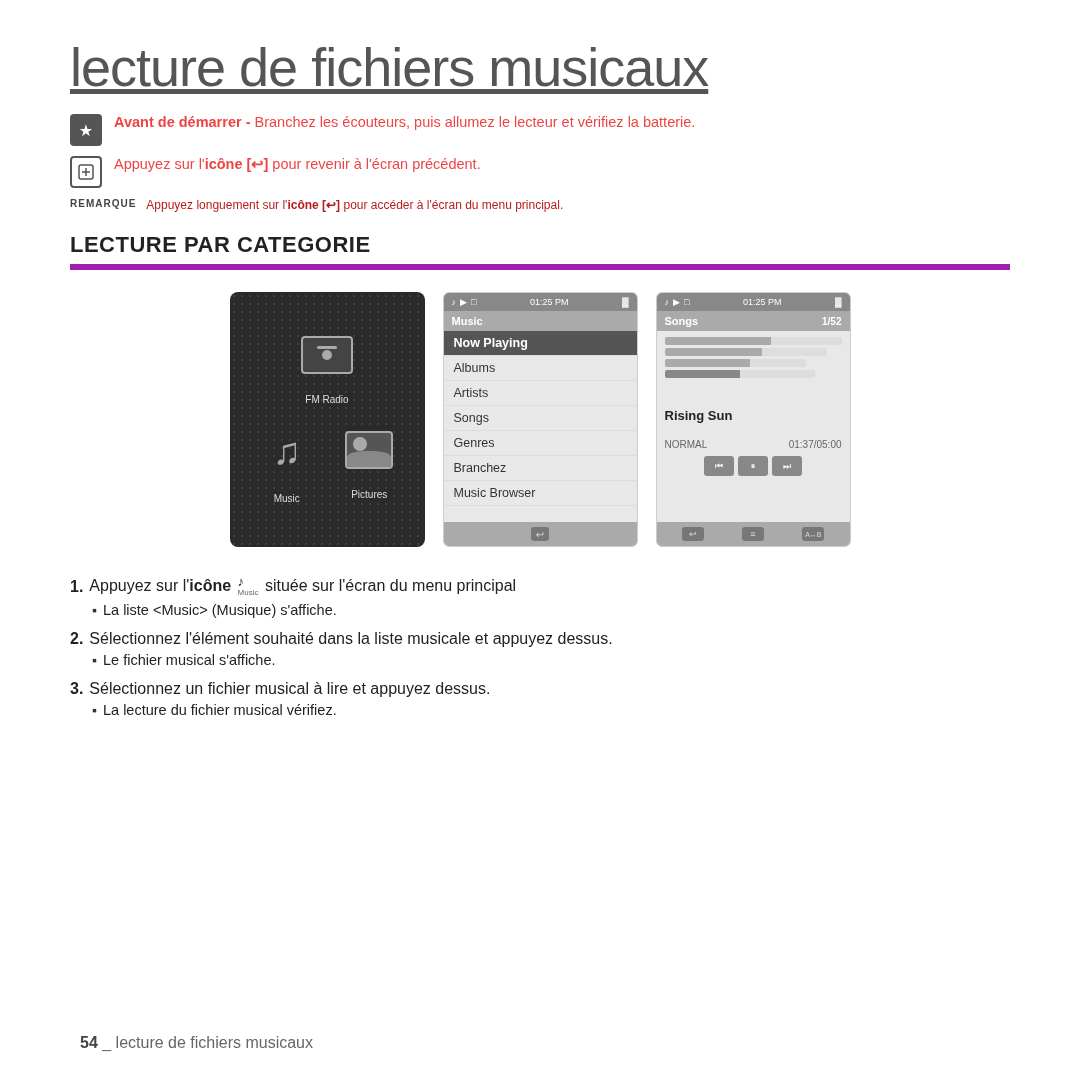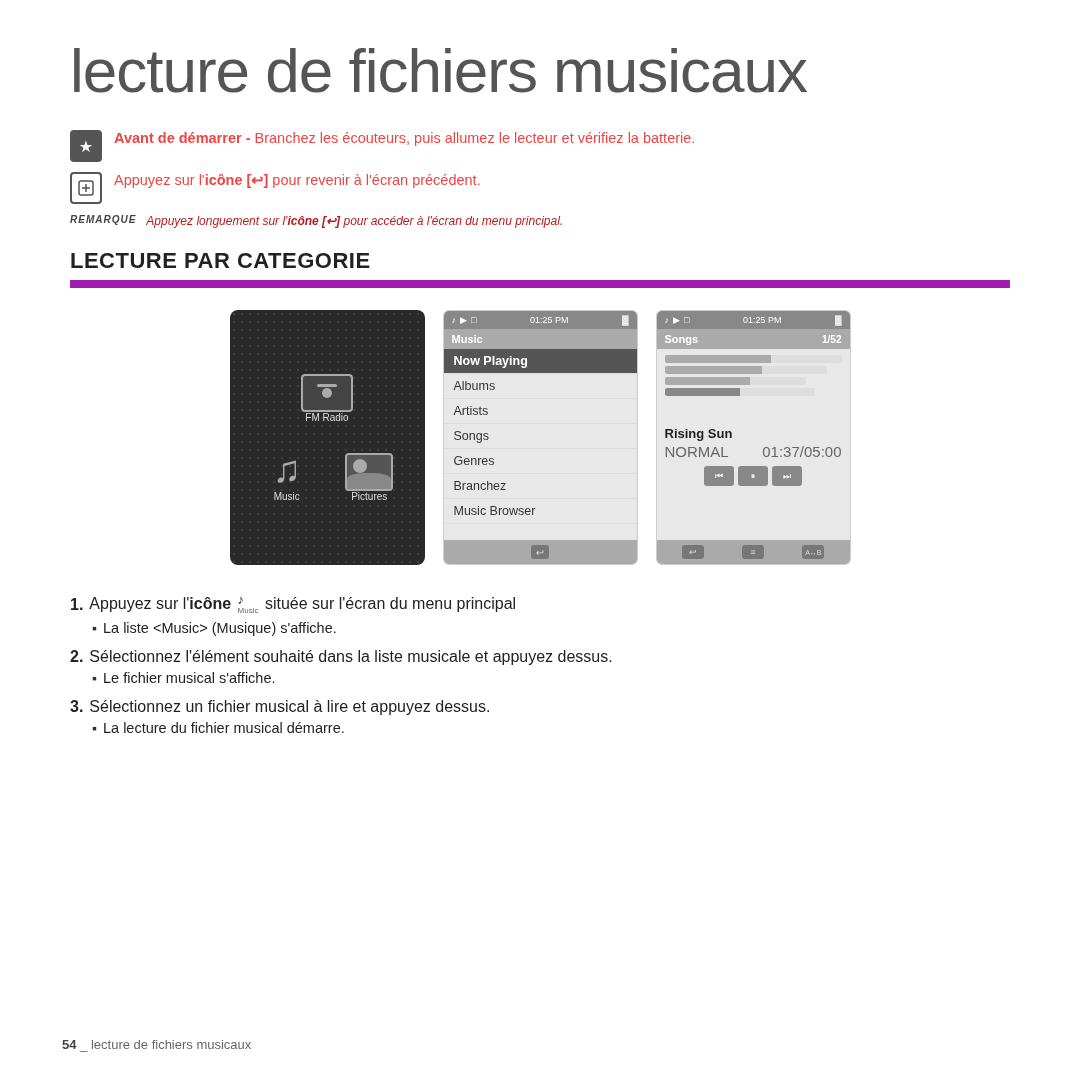--- a/index.html
+++ b/index.html
@@ -13,27 +13,28 @@
       overflow: hidden;
     }
     .page {
       width: 1080px;
       height: 1080px;
       padding: 40px 70px 30px 70px;
     }
 
     
     .page-title {
-      font-size: 62px;
+      font-size: 54px;
       font-weight: 200;
       color: #555;
       letter-spacing: -1px;
       line-height: 1.0;
-      margin-bottom: 26px;
+      margin-bottom: 18px;
       font-family: 'Arial Narrow', Arial, sans-serif;
+      text-decoration: underline;
     }
 
     
     .notes-section {
       margin-bottom: 18px;
     }
     .note-row {
       display: flex;
       align-items: flex-start;
       margin-bottom: 8px;
@@ -63,21 +64,20 @@
       font-size: 14.5px;
       color: #ef4444;
       line-height: 1.5;
     }
     .note-bold { font-weight: bold; }
     .remarque-row {
       display: flex;
       align-items: flex-start;
       margin-left: 0;
       margin-top: 4px;
-      font-style: italic;
     }
     .remarque-label {
       font-size: 10px;
       font-weight: bold;
       letter-spacing: 1px;
       color: #444;
       margin-right: 10px;
       margin-top: 2px;
       min-width: 65px;
     }
@@ -85,21 +85,21 @@
       font-size: 12px;
       color: #b91c1c;
       line-height: 1.5;
     }
 
     
     .section-heading {
       font-size: 22px;
       font-weight: 900;
       color: #222;
-      border-bottom: 8px solid #a21caf;
+      border-bottom: 6px solid #a21caf;
       padding-bottom: 6px;
       margin-bottom: 22px;
       letter-spacing: 0.5px;
     }
 
     
     .devices-row {
       display: flex;
       justify-content: center;
       gap: 18px;
@@ -139,22 +139,21 @@
     }
     .device-icon-row {
       display: flex;
       justify-content: space-around;
       width: 100%;
     }
     .dev-icon {
       display: flex;
       flex-direction: column;
       align-items: center;
-      gap: 0;
-      justify-content: flex-end;
+      gap: 20px;
     }
     .dev-icon-img {
       width: 52px;
       height: 42px;
       display: flex;
       align-items: center;
       justify-content: center;
     }
     .dev-icon-label {
       color: #ddd;
@@ -325,23 +324,23 @@
     .waveform-row.w4 { width: 85%; background: linear-gradient(to right, #888 0%, #888 50%, #ddd 50%); }
     .player-song-title {
       font-size: 13px;
       font-weight: bold;
       color: #222;
       margin-top: 4px;
     }
     .player-mode-row {
       display: flex;
       justify-content: space-between;
-      font-size: 15px;
+      font-size: 10px;
       color: #666;
-      margin-top: 2px;
+      margin-top: 16px;
     }
     .player-controls {
       display: flex;
       gap: 4px;
       justify-content: center;
       margin-top: 6px;
     }
     .ctrl-btn {
       width: 30px;
       height: 20px;
@@ -413,22 +412,22 @@
       display: block;
       text-align: center;
       color: #666;
       line-height: 1;
     }
 
     
     .page-footer {
       position: absolute;
       bottom: 28px;
-      left: 62px;
-      font-size: 13px;
+      left: 80px;
+      font-size: 16px;
       color: #666;
     }
     .footer-num {
       font-weight: bold;
       color: #444;
     }
   </style>
 </head>
 <body>
 
@@ -589,21 +588,21 @@
       </div>
     </div>
 
     <div class="instruction-item">
       <div class="instruction-main">
         <span class="instruction-num">3.</span>
         <span>Sélectionnez un fichier musical à lire et appuyez dessus.</span>
       </div>
       <div class="instruction-sub">
         <span class="bullet">▪</span>
-        <span>La lecture du fichier musical démarre.</span>
+        <span>La lecture du fichier musical vérifiez.</span>
       </div>
     </div>
   </div>
 
   <div class="page-footer">
     <span class="footer-num">54</span><span> _ lecture de fichiers musicaux</span>
   </div>
 
 </div>
 

